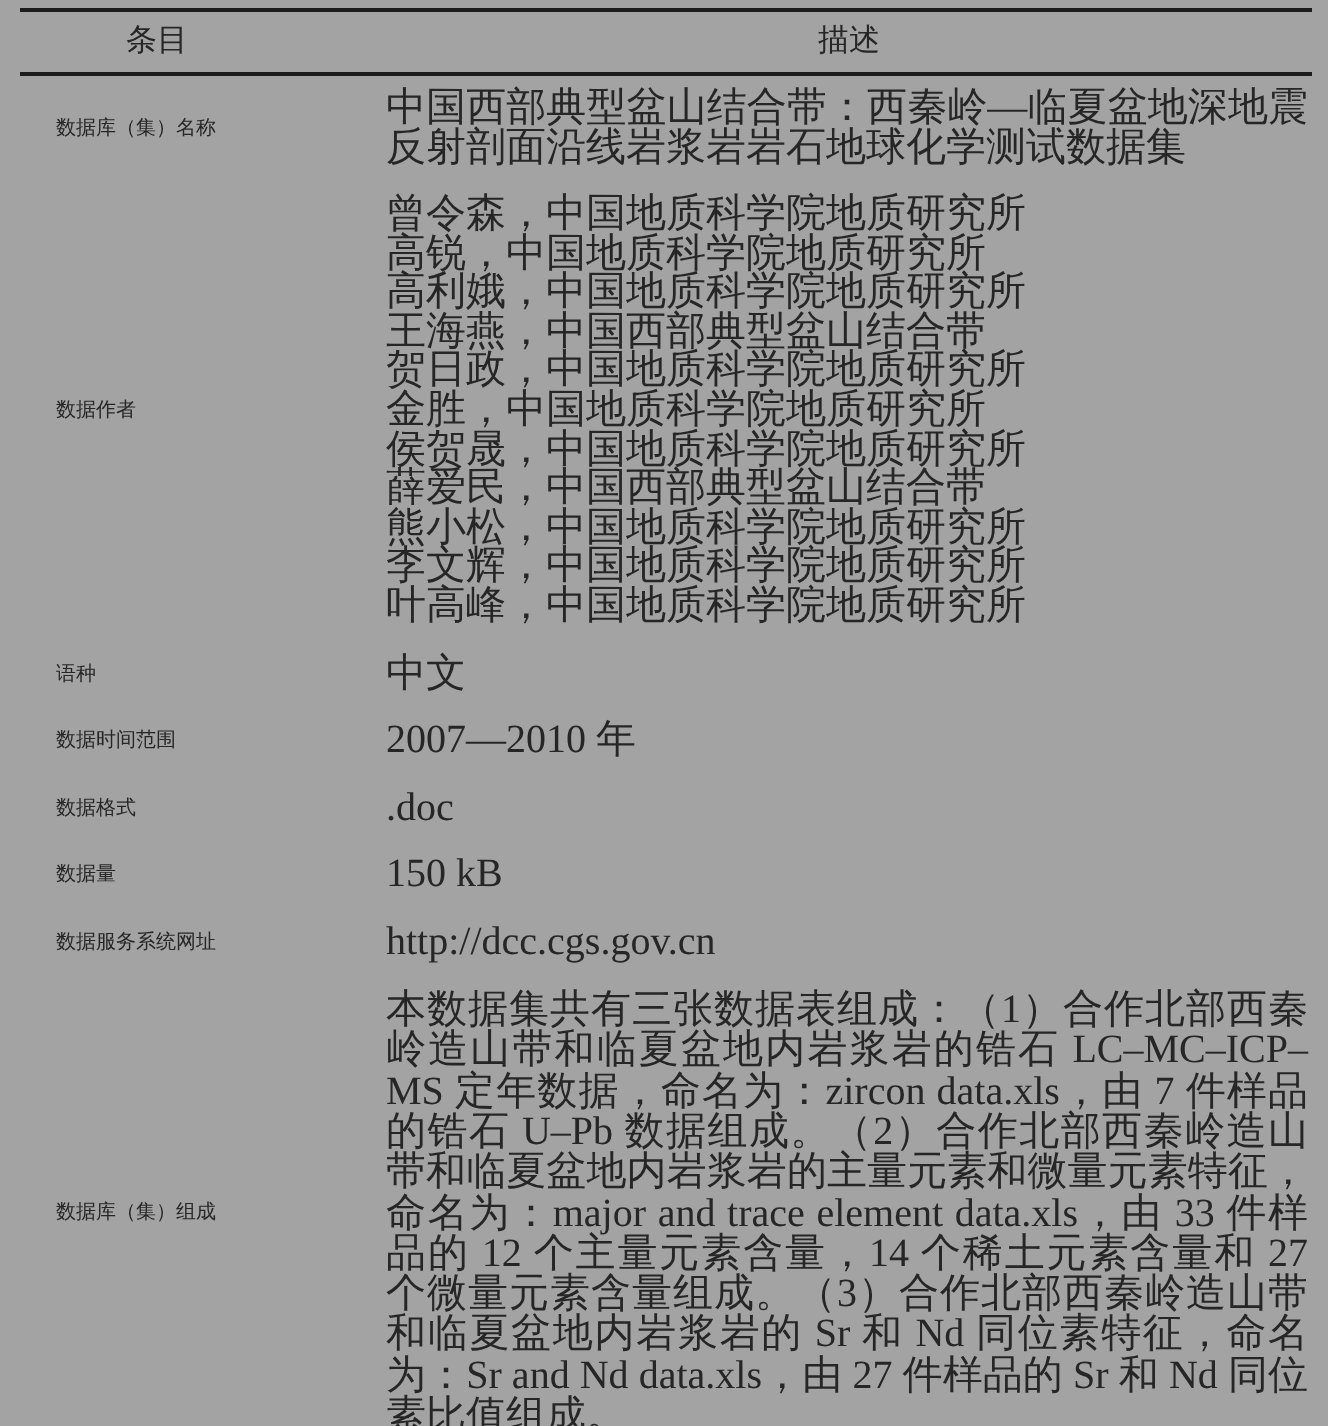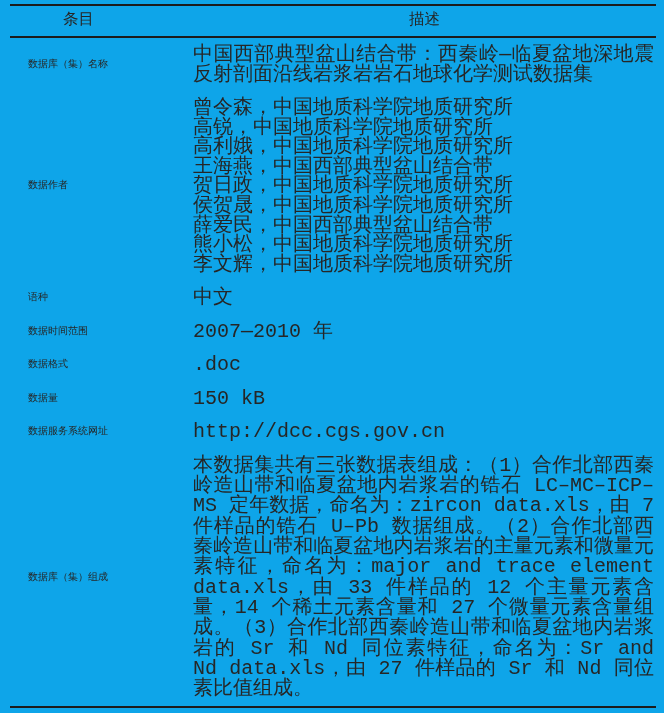--- a/index.html
+++ b/index.html
@@ -1,22 +1,22 @@
 <!DOCTYPE html>
 <html><head>
 <meta charset="utf-8">
 <style>
   html, body { margin: 0; padding: 0; }
   .page {
     position: relative;
     width: 664px;
     height: 713px;
-    background: #0ea5e9;
+    background: #a3a3a3;
     color: #262626;
-    font-family: Liberation Mono, monospace;
+    font-family: Liberation Serif, serif;
     overflow: hidden;
   }
   .datatable {
     position: absolute;
     left: 10px;
     top: 4px;
     width: 646px;
     border-top: 2.5px solid #1c1c1c;
     border-bottom: 2.5px solid #1c1c1c;
   }
@@ -85,24 +85,26 @@
     </div>
 
     <div class="trow">
       <div class="tlabel">数据作者</div>
       <div class="tdesc">
         <div class="author-line">曾令森，中国地质科学院地质研究所</div>
         <div class="author-line">高锐，中国地质科学院地质研究所</div>
         <div class="author-line">高利娥，中国地质科学院地质研究所</div>
         <div class="author-line">王海燕，中国西部典型盆山结合带</div>
         <div class="author-line">贺日政，中国地质科学院地质研究所</div>
+        <div class="author-line">金胜，中国地质科学院地质研究所</div>
         <div class="author-line">侯贺晟，中国地质科学院地质研究所</div>
         <div class="author-line">薛爱民，中国西部典型盆山结合带</div>
         <div class="author-line">熊小松，中国地质科学院地质研究所</div>
         <div class="author-line">李文辉，中国地质科学院地质研究所</div>
+        <div class="author-line">叶高峰，中国地质科学院地质研究所</div>
       </div>
     </div>
 
     <div class="trow">
       <div class="tlabel">语种</div>
       <div class="tdesc">中文</div>
     </div>
 
     <div class="trow">
       <div class="tlabel">数据时间范围</div>

